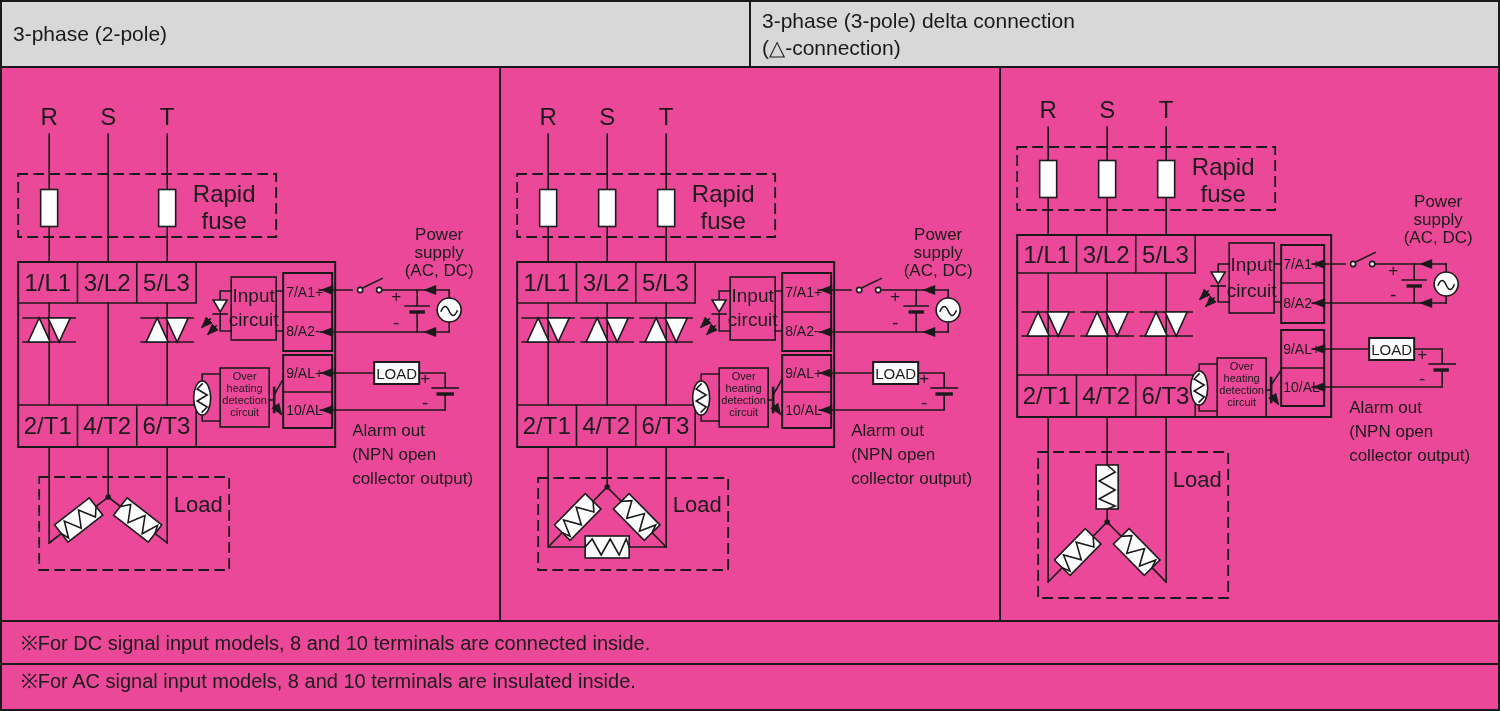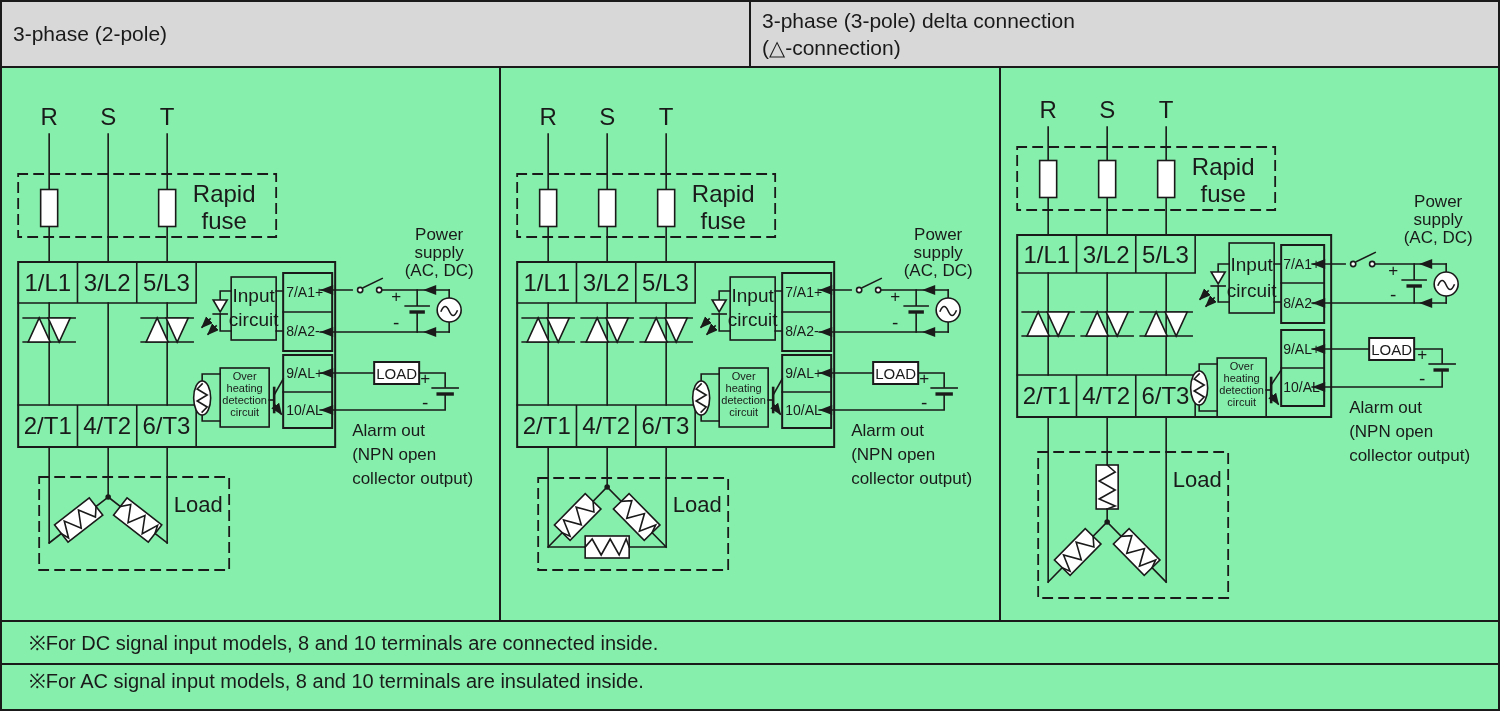--- a/index.html
+++ b/index.html
@@ -1,32 +1,32 @@
 <!DOCTYPE html>
 <html><head>
 <meta charset="utf-8">
 <style>
   html,body{margin:0;padding:0;background:#fff;}
   .sheet{
     position:relative; width:1500px; height:711px; box-sizing:border-box;
-    background:#86efac; border:2px solid #1a1a1a;
+    background:#ec4899; border:2px solid #1a1a1a;
     font-family:"Liberation Sans", sans-serif; color:#1a1a1a;
   }
   .hdr-row{display:flex; height:64px; border-bottom:2px solid #1a1a1a; background:#d8d8d8;}
   .hcell{
     flex:1 1 0; padding:4px 10px 4px 11px; font-size:21px; line-height:1.3;
     border-right:2px solid #1a1a1a; display:flex; flex-direction:column; justify-content:center;
   }
   .hcell:last-child{border-right:none;}
   .diag-row{display:flex; height:552px; border-bottom:2px solid #1a1a1a;}
   .dcell{flex:1 1 0; border-right:2px solid #1a1a1a; position:relative; overflow:hidden;}
   .dcell:last-child{border-right:none;}
   .dcell svg{display:block; width:100%; height:100%;}
   .note-row{height:41px; border-bottom:2px solid #1a1a1a; display:flex; align-items:center;
-    padding-left:27px; font-size:20px;}
+    padding-left:19px; font-size:20px;}
   .note-row.last{height:31px; border-bottom:none;}
 
   
   svg path, svg rect, svg circle, svg ellipse, svg polyline, svg line{
     stroke:#1a1a1a; stroke-width:1.6; fill:none; stroke-linecap:square;
   }
   svg .fw{fill:#fff;}
   svg .fb{fill:#1a1a1a; stroke:none;}
   svg .bw2{stroke-width:2;}
   svg .dash{stroke-dasharray:9 7; stroke-width:1.8;}

